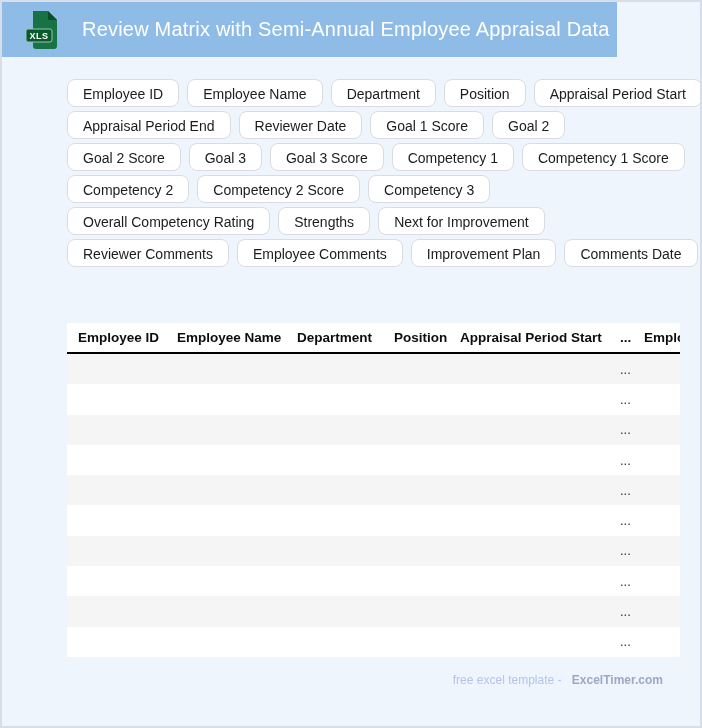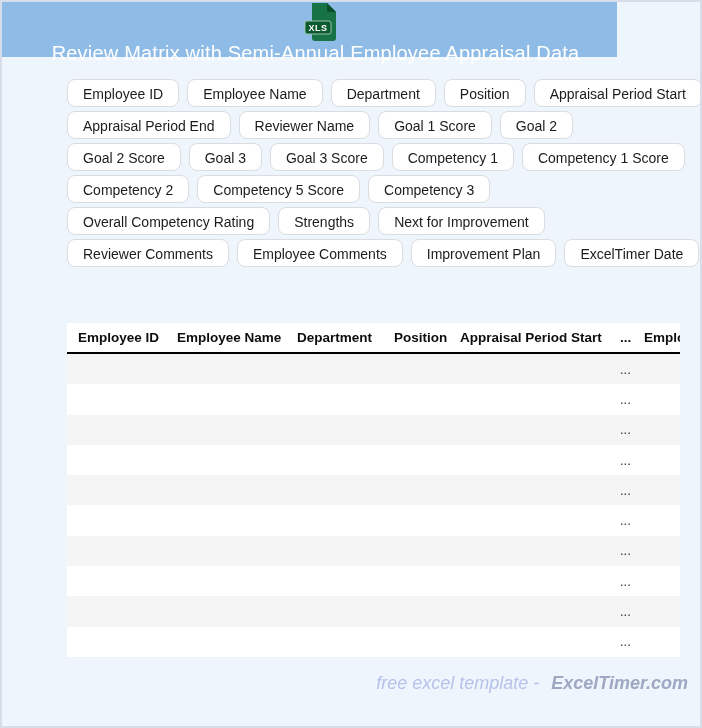--- a/index.html
+++ b/index.html
@@ -10,25 +10,25 @@
     border:2px solid #D7DEE9;
     background:#EFF5FC;
     overflow:hidden;
     font-family:"Liberation Sans", sans-serif;
   }
   
   .title-bar{
     position:absolute;left:0;top:0;
     width:615px;height:55px;
     background:#8FBCE6;
-    display:flex;align-items:center;flex-direction:column;
+    display:flex;align-items:center;
   }
   .file-icon{margin-left:23px;flex:0 0 auto;display:block;}
   .page-title{
-    margin-left:12px;
+    margin-left:23px;
     color:#FFFFFF;
     font-size:20px;
     letter-spacing:0.2px;
     white-space:nowrap;
   }
   
   .chips{position:absolute;left:65px;top:77px;width:626px;}
   .chip-row{display:flex;gap:8px;margin-bottom:4px;}
   .chip{
     background:#FFFFFF;
@@ -58,22 +58,22 @@
   th:first-child{padding-left:11px;}
   td{
     height:30.3px;
     font-size:13px;color:#333;
     padding:0;white-space:nowrap;
   }
   tbody tr:nth-child(odd) td{background:#F5F5F5;}
   tbody tr:nth-child(even) td{background:#FFFFFF;}
   
   .footer{
-    position:absolute;top:671px;right:12px;
-    font-size:18px;white-space:nowrap;font-style:italic;
+    position:absolute;top:671px;right:37px;
+    font-size:12px;white-space:nowrap;
   }
   .footer .tagline{color:#B7C2EB;}
   .footer .brand{color:#9EA8C2;font-weight:bold;margin-left:7px;cursor:pointer;}
 </style>
 </head>
 <body>
 
 <div class="page">
 
   <div class="title-bar">
@@ -89,46 +89,46 @@
   <div class="chips">
       <div class="chip-row">
         <div class="chip">Employee ID</div>
         <div class="chip">Employee Name</div>
         <div class="chip">Department</div>
         <div class="chip">Position</div>
         <div class="chip">Appraisal Period Start</div>
       </div>
       <div class="chip-row">
         <div class="chip">Appraisal Period End</div>
-        <div class="chip">Reviewer Name</div>
+        <div class="chip">Reviewer Date</div>
         <div class="chip">Goal 1 Score</div>
         <div class="chip">Goal 2</div>
       </div>
       <div class="chip-row">
         <div class="chip">Goal 2 Score</div>
         <div class="chip">Goal 3</div>
         <div class="chip">Goal 3 Score</div>
         <div class="chip">Competency 1</div>
         <div class="chip">Competency 1 Score</div>
       </div>
       <div class="chip-row">
         <div class="chip">Competency 2</div>
-        <div class="chip">Competency 5 Score</div>
+        <div class="chip">Competency 2 Score</div>
         <div class="chip">Competency 3</div>
       </div>
       <div class="chip-row">
         <div class="chip">Overall Competency Rating</div>
         <div class="chip">Strengths</div>
         <div class="chip">Next for Improvement</div>
       </div>
       <div class="chip-row">
         <div class="chip">Reviewer Comments</div>
         <div class="chip">Employee Comments</div>
         <div class="chip">Improvement Plan</div>
-        <div class="chip">ExcelTimer Date</div>
+        <div class="chip">Comments Date</div>
       </div>
     </div>
 
   <div class="table-wrap">
     <table>
       <colgroup>
           <col style="width: 110px;">
           <col style="width: 120px;">
           <col style="width: 97px;">
           <col style="width: 66px;">

